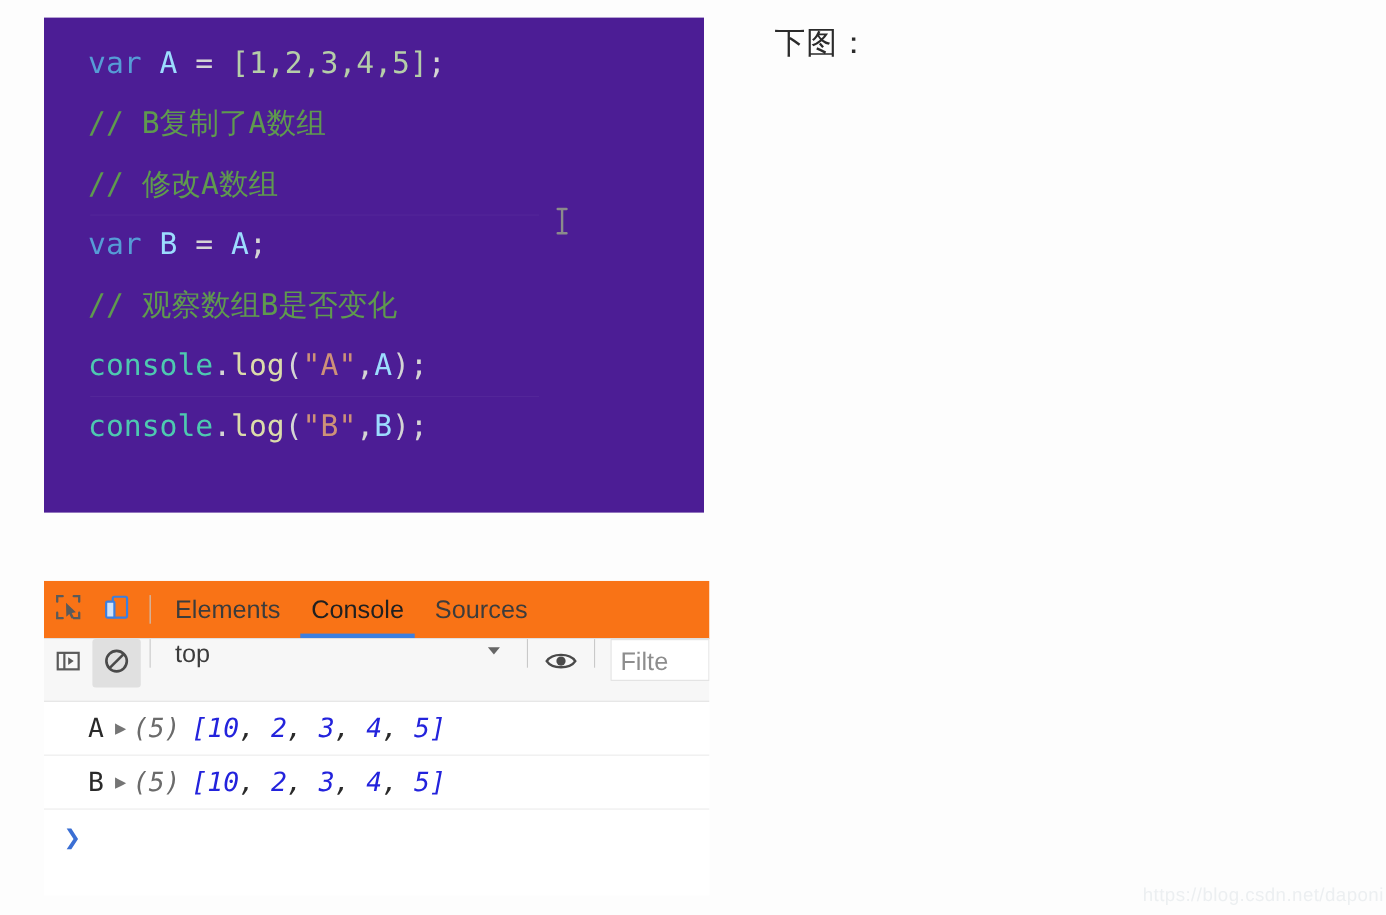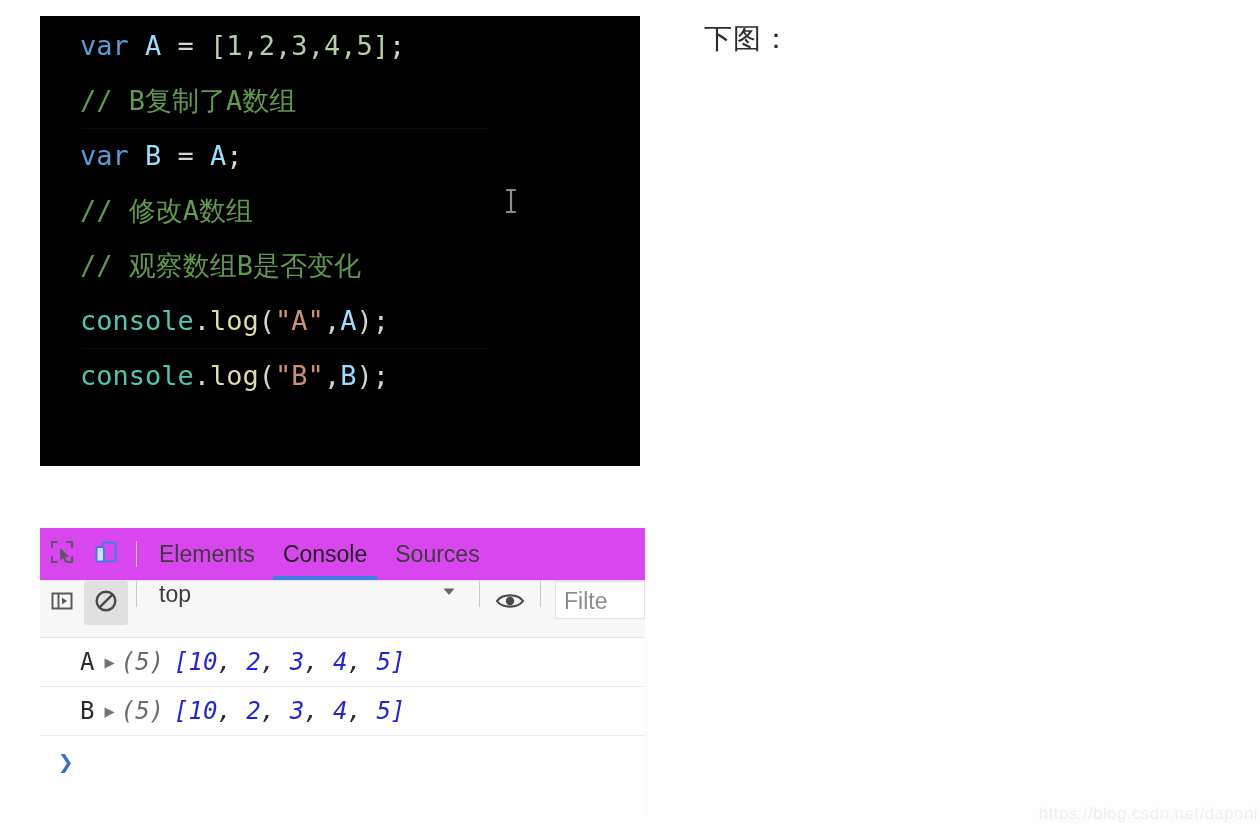--- a/index.html
+++ b/index.html
@@ -16,23 +16,23 @@
     background: #fdfdfd;
   }
 
   
   .code-block {
     position: absolute;
     left: 40px;
     top: 16px;
     width: 600px;
     height: 450px;
-    background: #000000;
+    background: #4c1d95;
     box-sizing: border-box;
-    padding: 2px 0 8px 0;
+    padding: 14px 0 8px 0;
     overflow: hidden;
   }
   .code-line {
     font-family: "DejaVu Sans Mono", "Liberation Mono", monospace;
     font-size: 27px;
     line-height: 55px;
     height: 55px;
     white-space: pre;
     padding-left: 40px;
     letter-spacing: 0px;
@@ -84,21 +84,21 @@
     top: 528px;
     width: 605px;
     height: 286px;
     background: #ffffff;
     overflow: hidden;
   }
 
   
   .dt-tabbar {
     height: 52px;
-    background: #d946ef;
+    background: #f97316;
     display: flex;
     align-items: center;
     border-bottom: 1px solid #e0e0e0;
     position: relative;
   }
   .dt-icon-btn {
     width: 44px;
     height: 44px;
     display: flex;
     align-items: center;
@@ -223,23 +223,23 @@
 </style>
 </head>
 <body>
 
 <div class="code-block">
 
   <div class="code-line"><span class="tok-kw">var</span><span class="tok-plain"> </span><span class="tok-var">A</span><span class="tok-plain"> = </span><span class="tok-num">[1,2,3,4,5]</span><span class="tok-plain">;</span></div>
 
   <div class="code-line"><span class="tok-comment">// B复制了A数组</span></div>
 
+  <div class="code-line"><span class="tok-comment">// 修改A数组</span></div>
+
   <div class="code-line sep"><span class="tok-kw">var</span><span class="tok-plain"> </span><span class="tok-var">B</span><span class="tok-plain"> = </span><span class="tok-var">A</span><span class="tok-plain">;</span></div>
-
-  <div class="code-line"><span class="tok-comment">// 修改A数组</span></div>
 
 
   <div class="code-line"><span class="tok-comment">// 观察数组B是否变化</span></div>
 
   <div class="code-line"><span class="tok-obj">console</span><span class="tok-plain">.</span><span class="tok-fn">log</span><span class="tok-plain">(</span><span class="tok-str">"A"</span><span class="tok-plain">,</span><span class="tok-var">A</span><span class="tok-plain">)</span><span class="tok-plain">;</span></div>
 
   <div class="code-line sep"><span class="tok-obj">console</span><span class="tok-plain">.</span><span class="tok-fn">log</span><span class="tok-plain">(</span><span class="tok-str">"B"</span><span class="tok-plain">,</span><span class="tok-var">B</span><span class="tok-plain">)</span><span class="tok-plain">;</span></div>
 
   <span class="text-cursor">
     <svg width="18" height="26" viewBox="0 0 18 26">

